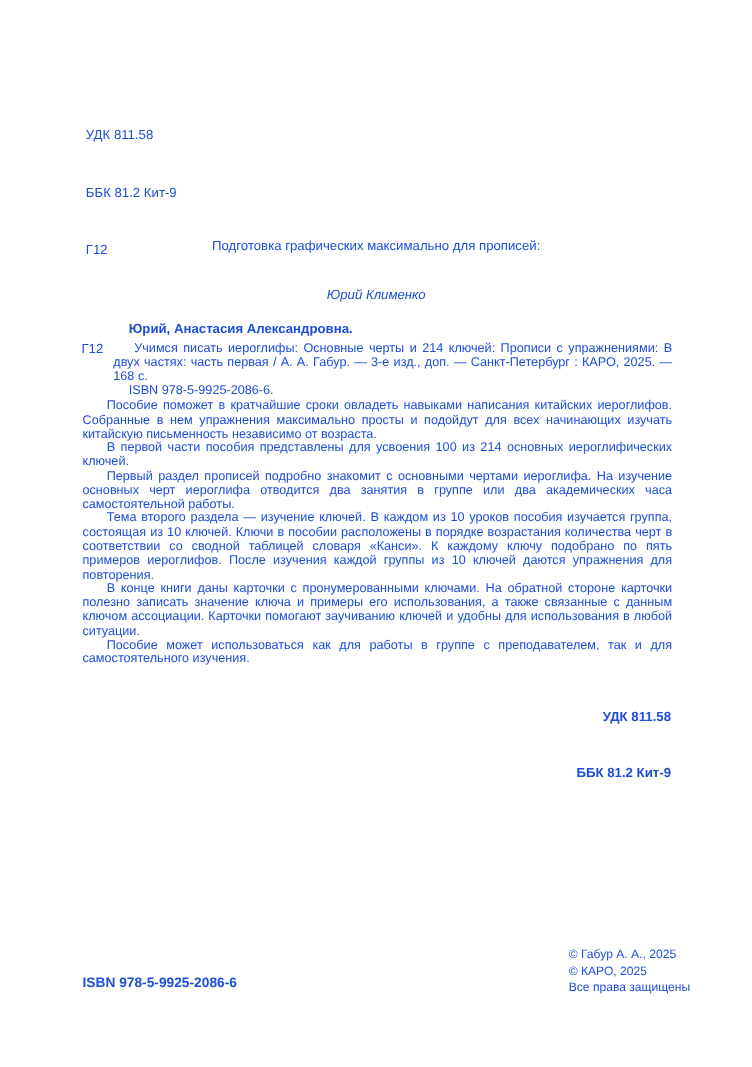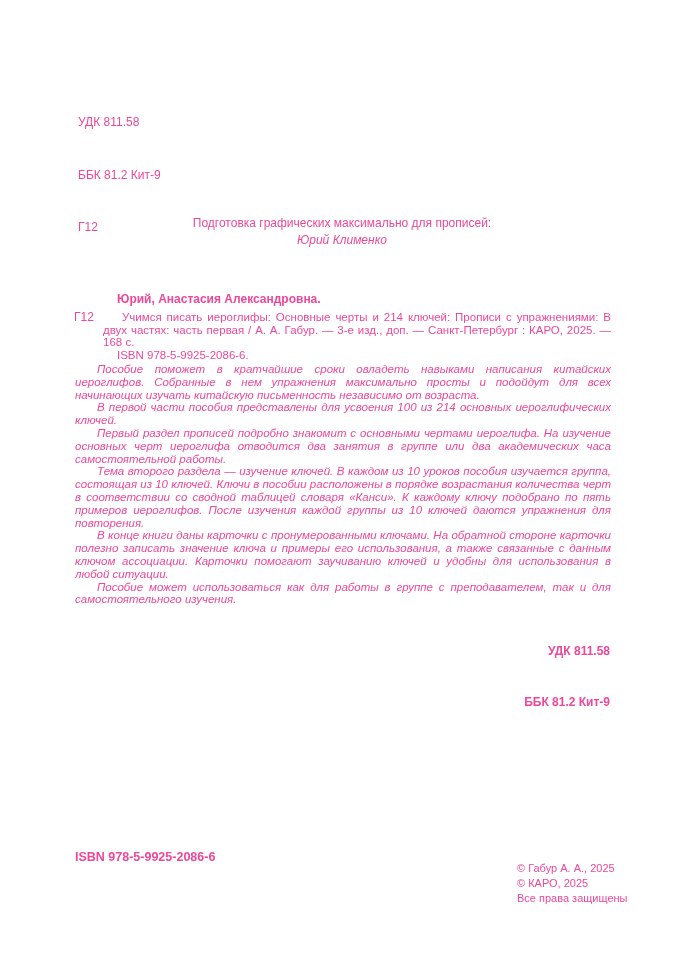--- a/index.html
+++ b/index.html
@@ -6,21 +6,21 @@
     margin: 0;
     padding: 0;
     background: #ffffff;
   }
   .page {
     position: relative;
     width: 684px;
     height: 970px;
     background: #ffffff;
     font-family: "Liberation Sans", "DejaVu Sans", sans-serif;
-    color: #ec4899;
+    color: #1d4ed8;
     overflow: hidden;
   }
 
   
   .top-codes {
     position: absolute;
     left: 78px;
     top: 79px;
     font-size: 12px;
     line-height: 17.5px;
@@ -30,21 +30,21 @@
   
   .credits {
     position: absolute;
     left: 0;
     right: 0;
     top: 215px;
     text-align: center;
     font-size: 12px;
     line-height: 16.5px;
   }
-  .credits .name { font-style: italic; }
+  .credits .name { font-style: italic; margin-top: 28px; }
 
   
   .catalog {
     position: absolute;
     left: 75px;
     top: 293px;
     width: 536px;
     font-size: 11.5px;
     line-height: 12.8px;
   }
@@ -71,21 +71,20 @@
 
   
   .annotation {
     position: absolute;
     left: 75px;
     top: 363px;
     width: 536px;
     font-size: 11.5px;
     line-height: 12.8px;
     text-align: justify;
-    font-style: italic;
   }
   .annotation p {
     margin: 0;
     text-indent: 22px;
   }
 
   
   .codes-right {
     position: absolute;
     right: 74px;
@@ -94,21 +93,21 @@
     font-weight: bold;
     font-size: 12px;
     line-height: 17px;
     white-space: pre;
   }
 
   
   .footer-isbn {
     position: absolute;
     left: 75px;
-    top: 850px;
+    top: 886px;
     font-weight: bold;
     font-size: 12.5px;
   }
   .footer-copyright {
     position: absolute;
     left: 517px;
     top: 861px;
     font-size: 11px;
     line-height: 14.8px;
   }

